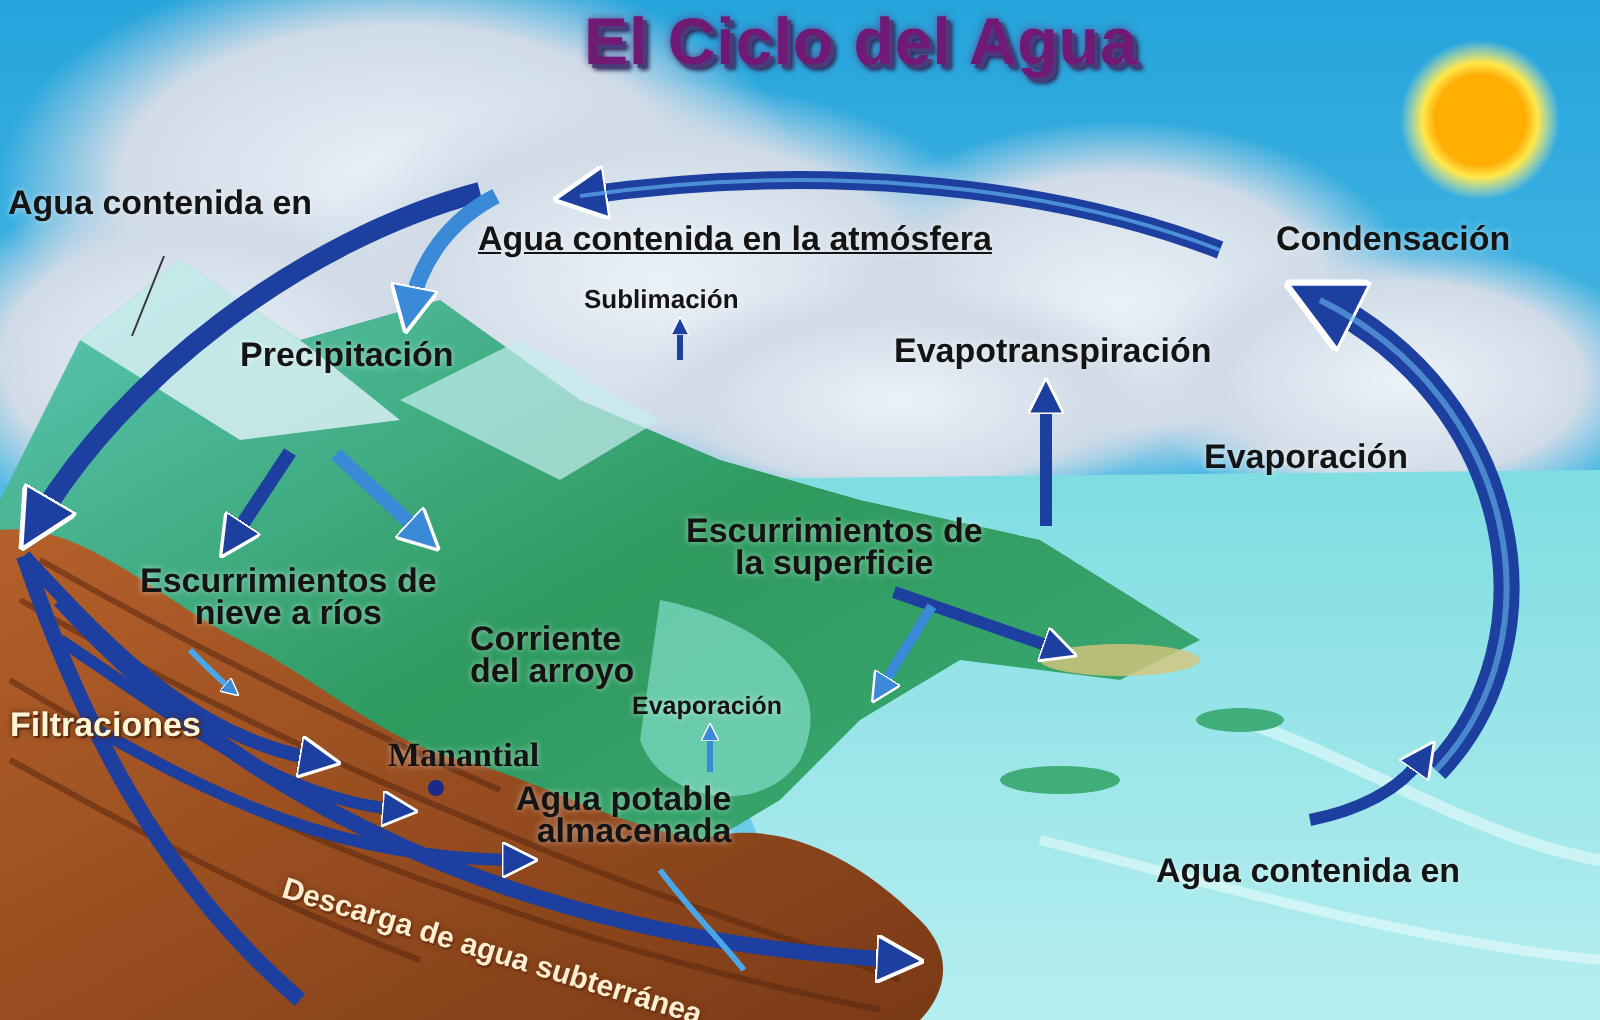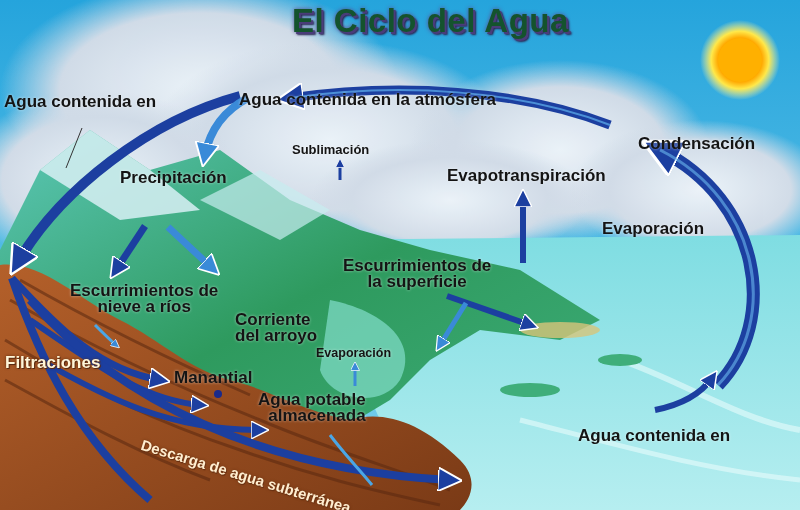--- a/index.html
+++ b/index.html
@@ -4,21 +4,21 @@
   <style>
     * { box-sizing: border-box; margin: 0; padding: 0; }
     html, body { width: 800px; height: 510px; overflow: hidden; background: #3fb6e0; }
     #stage {
       position: relative; width: 800px; height: 510px; overflow: hidden;
       font-family: "Liberation Sans", "DejaVu Sans", sans-serif;
     }
     svg.bg { position: absolute; left: 0; top: 0; width: 800px; height: 510px; }
     .title {
       position: absolute; left: 292px; top: 2px;
-      font-size: 33px; font-weight: bold; color: #14532d;
+      font-size: 33px; font-weight: bold; color: #701a75;
       letter-spacing: 0.5px;
       text-shadow: 2px 2px 0 #4a3c7a, 3px 3px 2px #2b2450, 0 0 4px #5a4a90;
       white-space: nowrap;
     }
     .lbl {
       position: absolute; font-weight: bold; color: #141414;
       font-size: 17px; line-height: 16px; white-space: nowrap;
       text-shadow: 0 0 3px rgba(255,255,255,0.55);
     }
     .lbl.center { text-align: center; }
@@ -155,29 +155,29 @@
 
     <line x1="82" y1="128" x2="66" y2="168" stroke="#333" stroke-width="1"></line>
   </svg>
 
   <div class="title">El Ciclo del Agua</div>
 
   <div class="lbl" style="left:4px; top:94px;">
     <div>Agua contenida en</div>
   </div>
 
-  <div class="lbl" style="left:239px; top:92px;">Agua contenida en la atmósfera</div>
+  <div class="lbl" style="left:239px; top:112px;text-decoration:underline;">Agua contenida en la atmósfera</div>
 
   <div class="lbl normal" style="left:292px; top:142px; font-size:13px;">Sublimación</div>
 
   <div class="lbl" style="left:120px; top:170px;">Precipitación</div>
 
   <div class="lbl" style="left:447px; top:168px;">Evapotranspiración</div>
 
-  <div class="lbl" style="left:638px; top:112px;margin-top:24px;">Condensación</div>
+  <div class="lbl" style="left:638px; top:112px;">Condensación</div>
 
   <div class="lbl" style="left:602px; top:221px;">Evaporación</div>
 
   <div class="lbl center" style="left:70px; top:283px;">
     <div>Escurrimientos de</div>
     <div>nieve a ríos</div>
   </div>
 
   <div class="lbl center" style="left:343px; top:258px;">
     <div>Escurrimientos de</div>
@@ -186,21 +186,21 @@
 
   <div class="lbl" style="left:235px; top:312px;">
     <div>Corriente</div>
     <div>del arroyo</div>
   </div>
 
   <div class="lbl small" style="left:316px; top:346px;">Evaporación</div>
 
   <div class="lbl white" style="left:5px; top:355px;">Filtraciones</div>
 
-  <div class="lbl" style="left:174px; top:370px;">Manantial</div>
+  <div class="lbl" style="left:194px; top:370px;font-family:Liberation Serif, serif;">Manantial</div>
 
   <div class="lbl center" style="left:258px; top:392px;text-align:right;">
     <div>Agua potable</div>
     <div>almacenada</div>
   </div>
 
   <div class="lbl center" style="left:578px; top:428px;">
     <div>Agua contenida en</div>
   </div>
 

